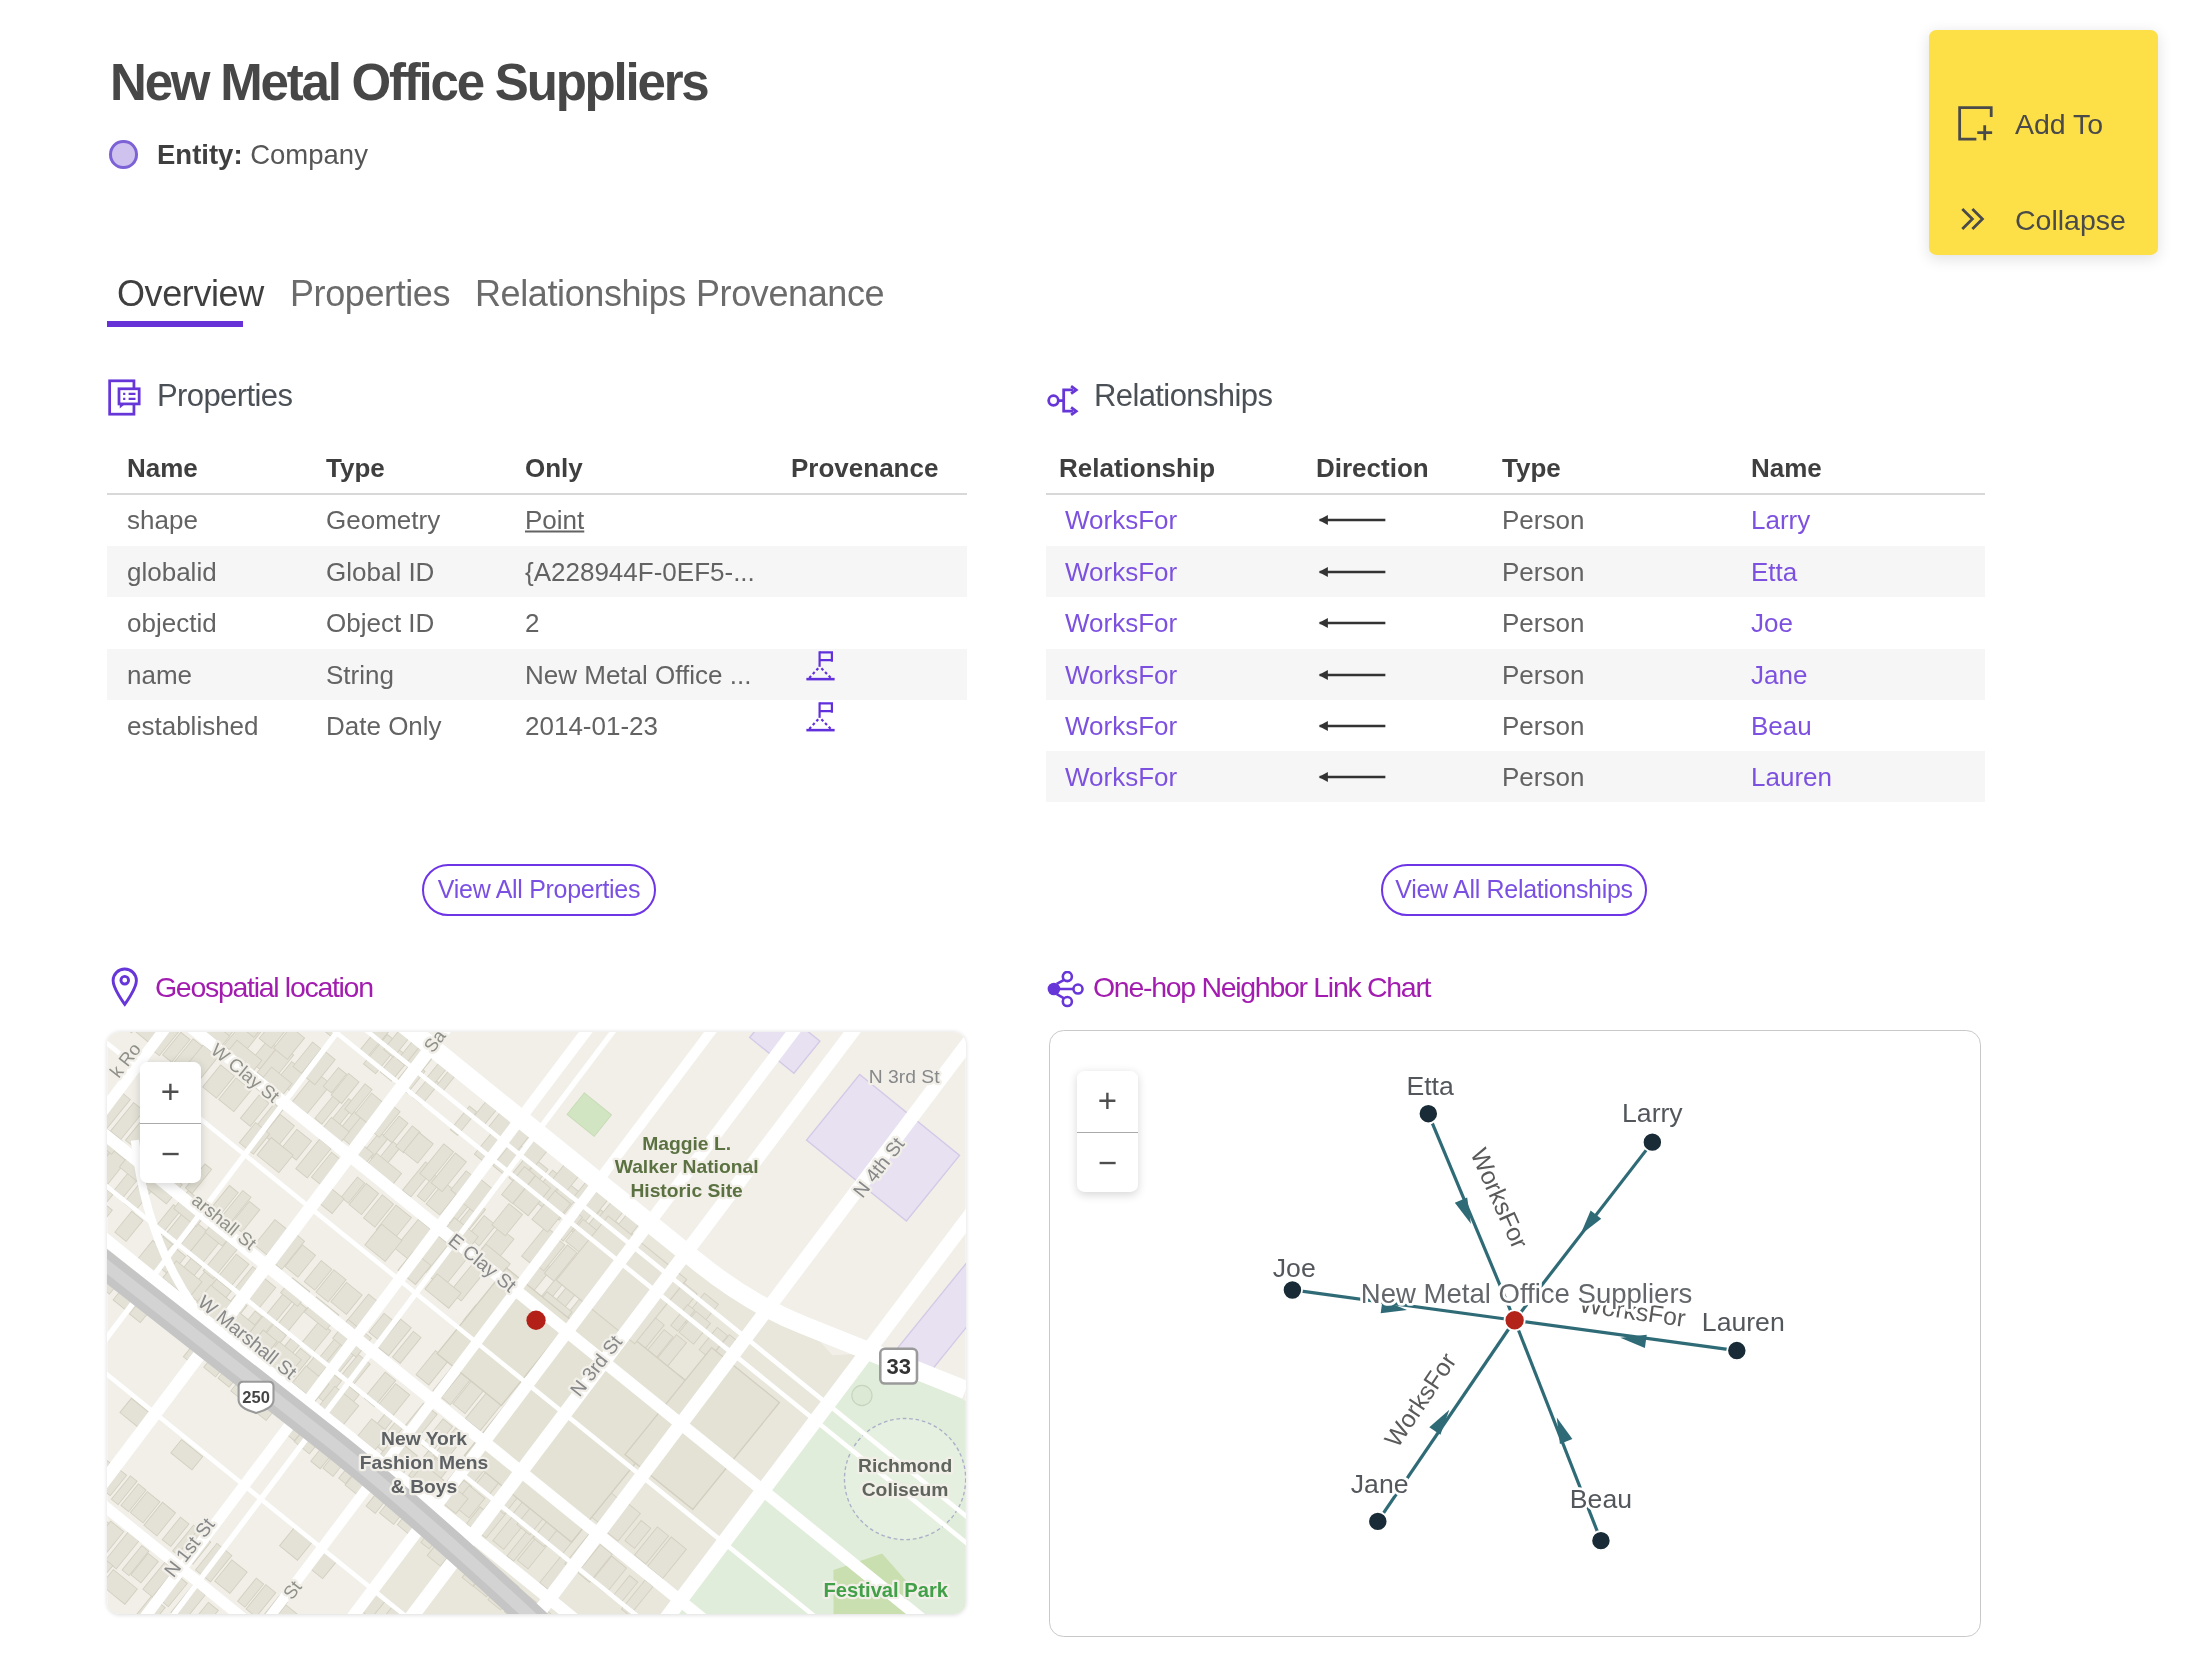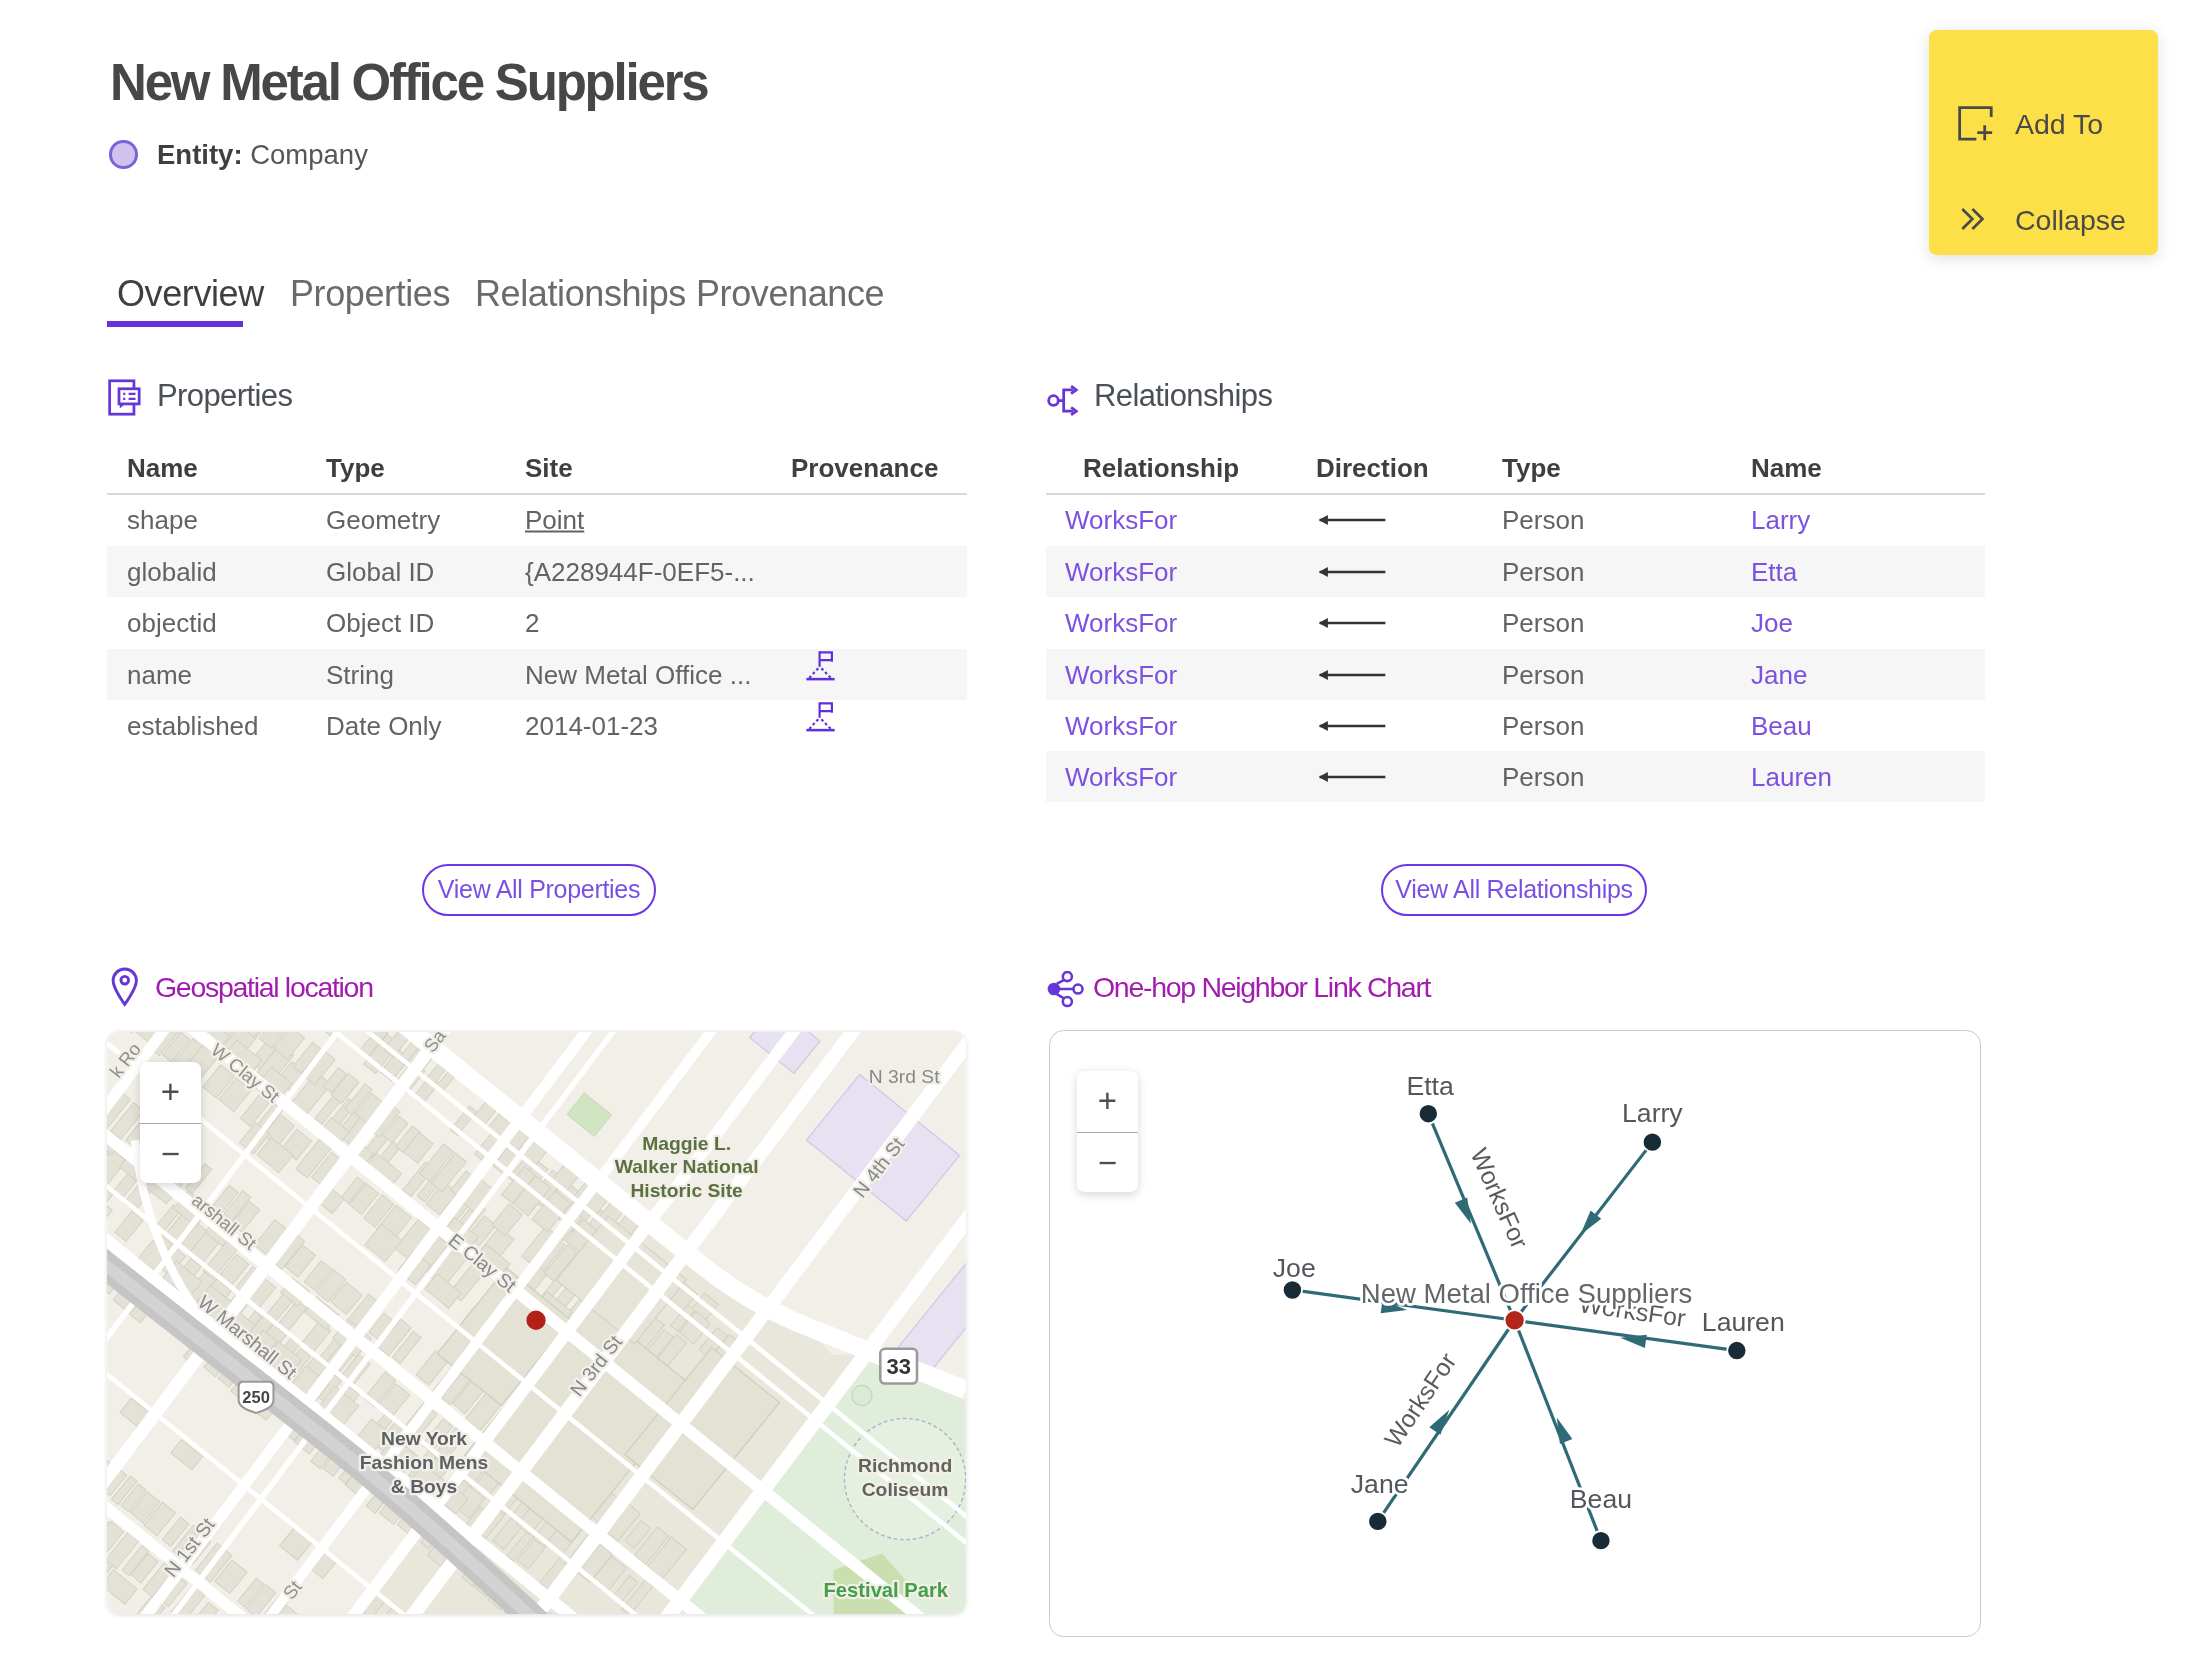--- a/index.html
+++ b/index.html
@@ -73,21 +73,21 @@
     <circle cx="7" cy="20" r="5.2"></circle>
     <path d="M12.5 20 H18 M18 20 V8.5 H28 M18 20 V31.5 H28"></path>
     <path d="M26 4.5 L31.5 8.5 L26 12.5 M26 27.5 L31.5 31.5 L26 35.5" fill="none"></path>
   </svg>
 </div>
 <div class="sechead abs" style="left:1094px; top:378px;">Relationships</div>
 
 <div class="abs" style="left:107px; top:441px; width:860px; height:312px;">
   <div class="thead" style="position:absolute; left:20px; top:12px;">Name</div>
   <div class="thead" style="position:absolute; left:219px; top:12px;">Type</div>
-  <div class="thead" style="position:absolute; left:418px; top:12px;">Site</div>
+  <div class="thead" style="position:absolute; left:418px; top:12px;">Only</div>
   <div class="thead" style="position:absolute; left:684px; top:12px;">Provenance</div>
   <div class="hr" style="top:52px;"></div>
   <div class="trow" style="top:53px;">
       <span class="tcell" style="left:20px;">shape</span>
       <span class="tcell" style="left:219px;">Geometry</span>
       <span class="tcell" style="left:418px;text-decoration:underline;">Point</span>
     </div>
   <div class="trow band" style="top:105px;">
       <span class="tcell" style="left:20px;">globalid</span>
       <span class="tcell" style="left:219px;">Global ID</span>
@@ -118,21 +118,21 @@
         <path d="M16 19.5 V2.5"></path>
         <path d="M16 3.7 H29.5 V14 M29.5 12.1 H16"></path>
         <path d="M14.5 21 L4.5 32" stroke-dasharray="3 2.8"></path>
         <path d="M18 21 L28.5 32" stroke-dasharray="3 2.8"></path>
         <path d="M1.5 33 H32.5" stroke-width="2.8"></path>
       </svg>
     </div>
 </div>
 
 <div class="abs" style="left:1046px; top:441px; width:939px; height:367px;">
-  <div class="thead" style="position:absolute; left:37px; top:12px;">Relationship</div>
+  <div class="thead" style="position:absolute; left:13px; top:12px;">Relationship</div>
   <div class="thead" style="position:absolute; left:270px; top:12px;">Direction</div>
   <div class="thead" style="position:absolute; left:456px; top:12px;">Type</div>
   <div class="thead" style="position:absolute; left:705px; top:12px;">Name</div>
   <div class="hr" style="top:52px;"></div>
   <div class="trow" style="top:53px;">
       <span class="tcell purple" style="left:19px;">WorksFor</span>
       <svg style="position:absolute;left:270px;top:50%;transform:translateY(-50%);" width="73" height="18.4" viewBox="0 0 80 20">
         <path d="M4 10 H76" stroke="#333" stroke-width="2.5"></path>
         <path d="M13 4.5 L3 10 L13 15.5 Z" fill="#333"></path>
       </svg>

